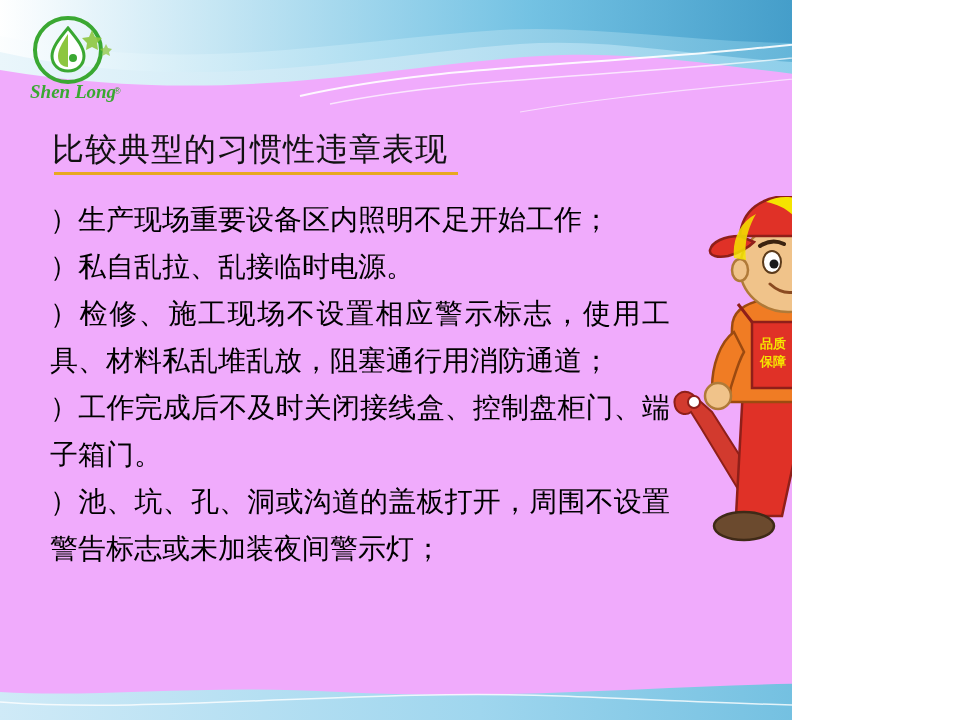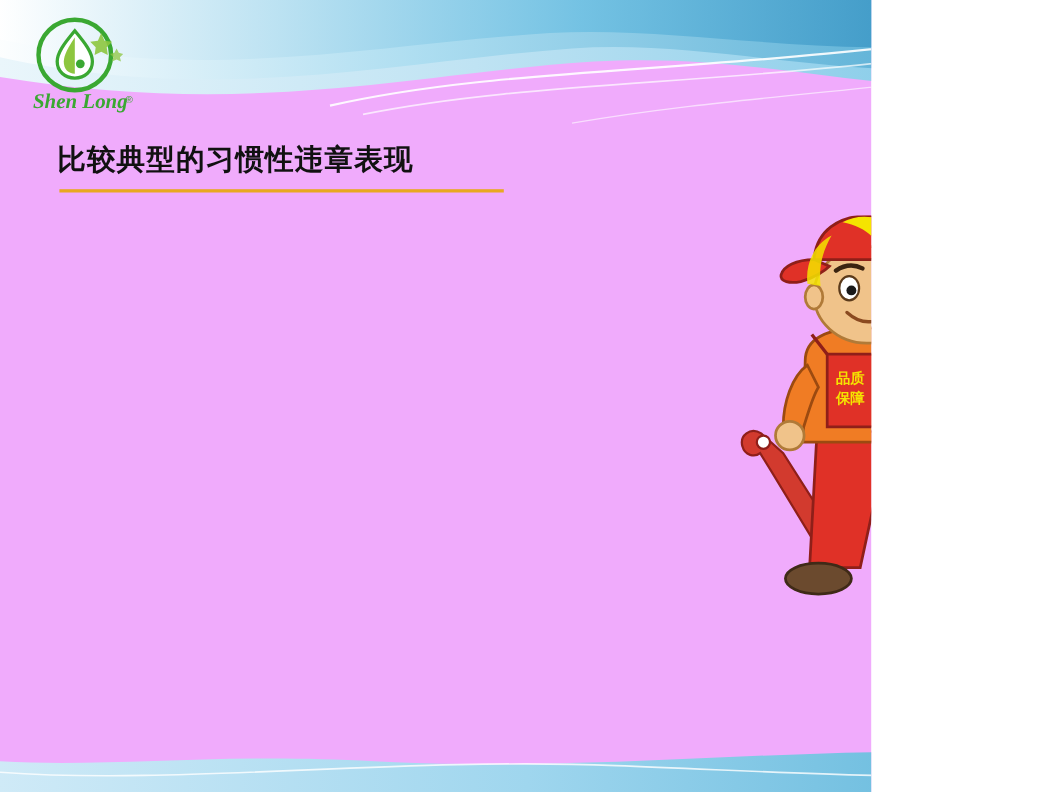--- a/index.html
+++ b/index.html
@@ -46,22 +46,22 @@
     width: 120px; height: 92px;
   }
   .logo svg { display: block; }
 
   
   .title {
     position: absolute;
     left: 52px;
     top: 128px;
     font-family: "Liberation Sans", "DejaVu Sans", sans-serif;
-    font-weight: bold;
-    font-size: 26px;
+    font-weight: normal;
+    font-size: 32px;
     color: #111111;
     letter-spacing: 1px;
     white-space: nowrap;
   }
   .title-rule {
     position: absolute;
     left: 54px;
     top: 172px;
     width: 404px;
     height: 3px;
@@ -140,20 +140,27 @@
         <path d="M88,30 l2,4 l4,1 l-3,3 l1,4 l-4,-2 l-4,2 l1,-4 l-3,-3 l4,-1 z" fill="#8dc63f" opacity="0.75"></path>
       </g>
       <text x="12" y="84" font-family="Liberation Serif, serif" font-size="19" font-style="italic" font-weight="bold" fill="#3aa832">Shen Long</text>
       <text x="96" y="80" font-family="Liberation Sans, sans-serif" font-size="9" fill="#3aa832">®</text>
     </svg>
   </div>
 
   <div class="title">比较典型的习惯性违章表现</div>
   <div class="title-rule"></div>
 
+  <div class="body-text">
+    <p>）生产现场重要设备区内照明不足开始工作；</p>
+    <p>）私自乱拉、乱接临时电源。</p>
+    <p>）检修、施工现场不设置相应警示标志，使用工具、材料私乱堆乱放，阻塞通行用消防通道；</p>
+    <p>）工作完成后不及时关闭接线盒、控制盘柜门、端子箱门。</p>
+    <p>）池、坑、孔、洞或沟道的盖板打开，周围不设置警告标志或未加装夜间警示灯；</p>
+  </div>
 
   <div class="mascot">
     <svg width="300" height="372" viewBox="0 0 300 372" xmlns="http://www.w3.org/2000/svg">
 
       <g>
         <path d="M44,198 c-10,-6 -20,2 -17,12 c2,8 11,10 16,6 l10,16 l40,66 c4,7 14,6 17,-2 c2,-6 -1,-10 -4,-14 l-42,-66 z" fill="#d23a2e" stroke="#8f1f19" stroke-width="2"></path>
         <circle cx="46" cy="206" r="6" fill="#ffffff" stroke="#8f1f19" stroke-width="2"></circle>
       </g>
 
       <path d="M86,196 h108 c8,0 12,6 12,14 l6,110 h-46 l-16,-74 l-16,74 h-46 l6,-110 c0,-8 4,-14 12,-14 z" fill="#e03127" stroke="#8f1f19" stroke-width="2.5"></path>

